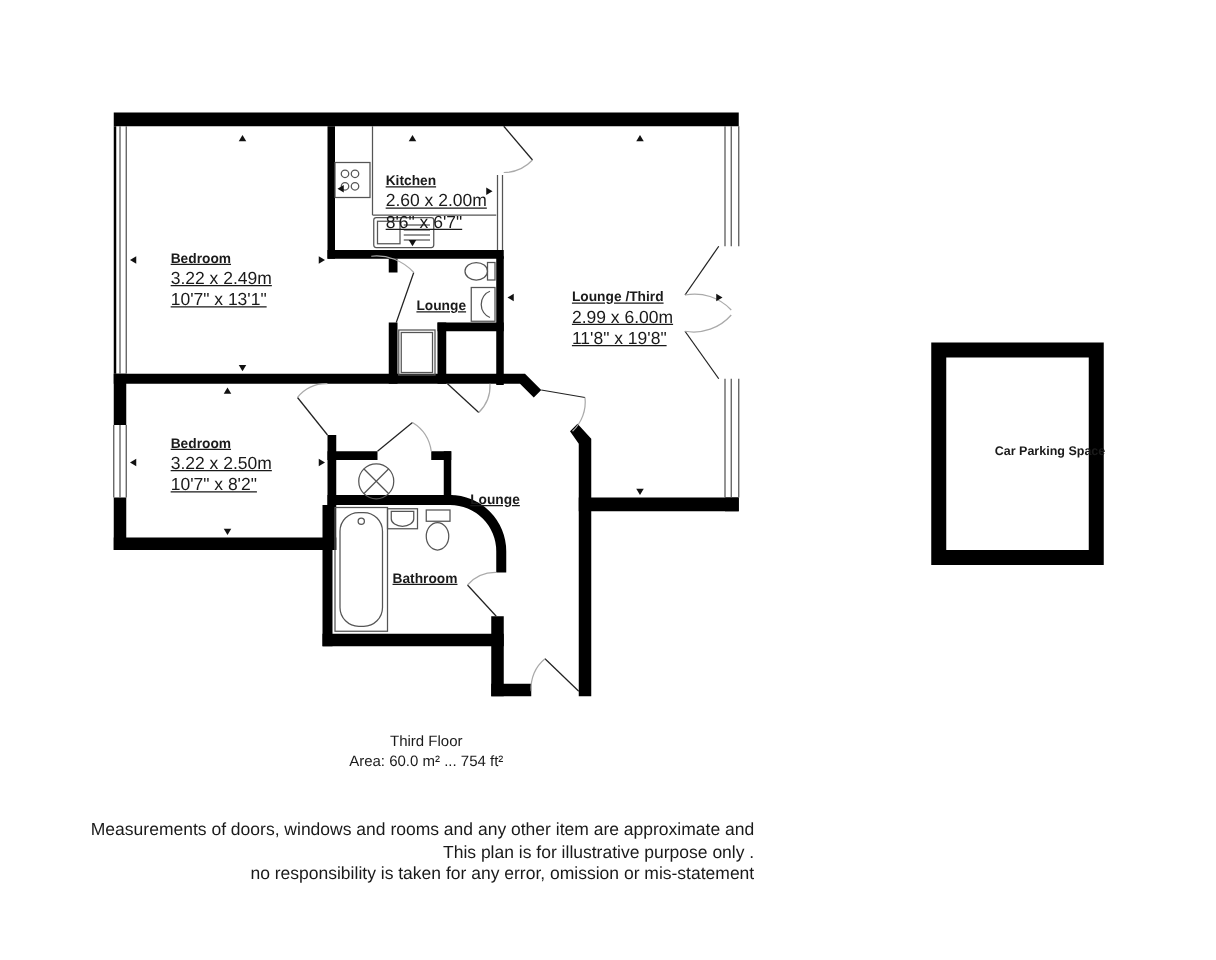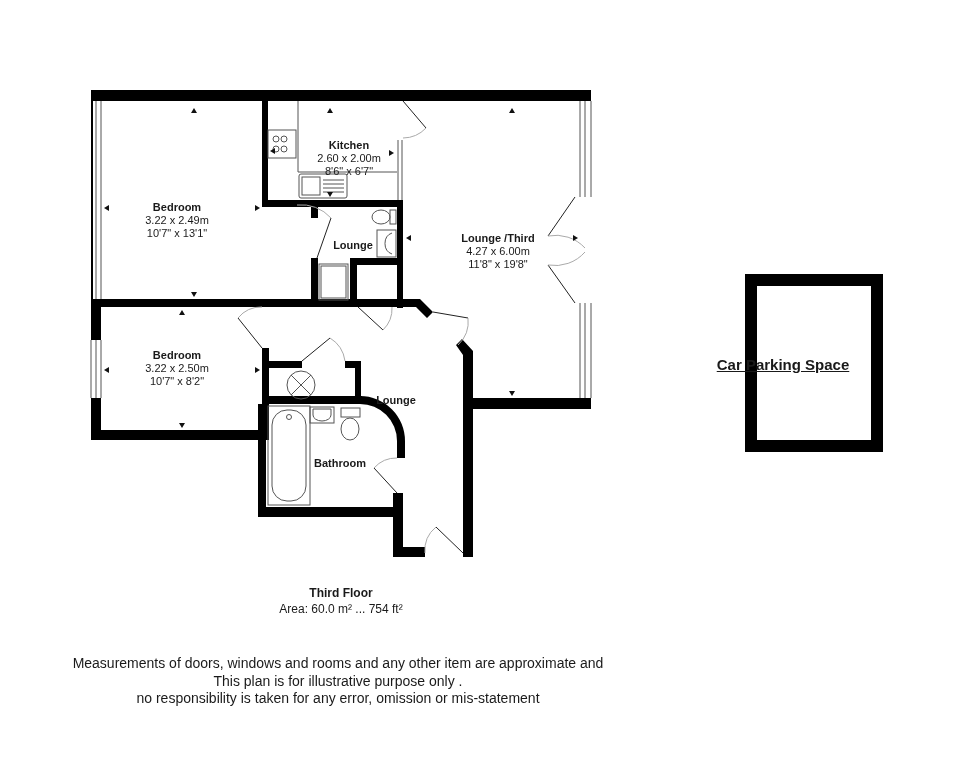--- a/index.html
+++ b/index.html
@@ -1,25 +1,25 @@
 <!DOCTYPE html>
 <html><head>
 <meta charset="utf-8">
 <style>
   html, body { margin: 0; padding: 0; background: #ffffff; }
   body { width: 973px; height: 768px; position: relative; overflow: hidden; font-family: "Liberation Sans", sans-serif; color: #1a1a1a; }
   #plan { position: absolute; left: 0; top: 0; }
-  .room-label { position: absolute; text-align: center; line-height: 1.2; transform: translateX(-50%); white-space: nowrap; }
+  .room-label { position: absolute; text-align: left; line-height: 1.2; transform: translateX(-50%); white-space: nowrap; text-decoration: underline; }
   .room-name { font-weight: bold; font-size: 11px; display: block; }
-  .room-dim { font-size: 11px; display: block; }
+  .room-dim { font-size: 14px; display: block; }
   .footer-title { position: absolute; left: 341px; top: 586px; transform: translateX(-50%); text-align: center; font-size: 12px; line-height: 1.3; white-space: nowrap; }
-  .footer-title .t { font-weight: bold; display: block; }
-  .disclaimer { position: absolute; left: 338px; top: 655px; transform: translateX(-50%); text-align: center; font-size: 14px; line-height: 1.25; white-space: nowrap; }
+  .footer-title .t { font-weight: normal; display: block; }
+  .disclaimer { position: absolute; left: 338px; top: 655px; transform: translateX(-50%); text-align: right; font-size: 14px; line-height: 1.25; white-space: nowrap; }
   .disclaimer span { display: block; }
-  .parking-label { position: absolute; left: 783px; top: 356px; transform: translateX(-50%); font-weight: bold; font-size: 15px; white-space: nowrap; text-decoration: underline; }
+  .parking-label { position: absolute; left: 840px; top: 356px; transform: translateX(-50%); font-weight: bold; font-size: 10px; white-space: nowrap; }
 </style>
 </head>
 <body>
 
 <svg id="plan" width="973" height="768" viewBox="0 0 973 768" xmlns="http://www.w3.org/2000/svg">
   <g fill="#000">
 
     <rect x="91" y="90" width="500" height="11"></rect>
 
     <rect x="91" y="101" width="2" height="198"></rect>
@@ -174,21 +174,21 @@
 </div>
 
 <div class="room-label" style="left:349px; top:139px;">
   <span class="room-name">Kitchen</span>
   <span class="room-dim">2.60 x 2.00m</span>
   <span class="room-dim">8'6" x 6'7"</span>
 </div>
 
 <div class="room-label" style="left:498px; top:232px;">
   <span class="room-name">Lounge /Third</span>
-  <span class="room-dim">4.27 x 6.00m</span>
+  <span class="room-dim">2.99 x 6.00m</span>
   <span class="room-dim">11'8" x 19'8"</span>
 </div>
 
 <div class="room-label" style="left:353px; top:239px;">
   <span class="room-name">Lounge</span>
 </div>
 
 <div class="room-label" style="left:177px; top:349px;">
   <span class="room-name">Bedroom</span>
   <span class="room-dim">3.22 x 2.50m</span>

